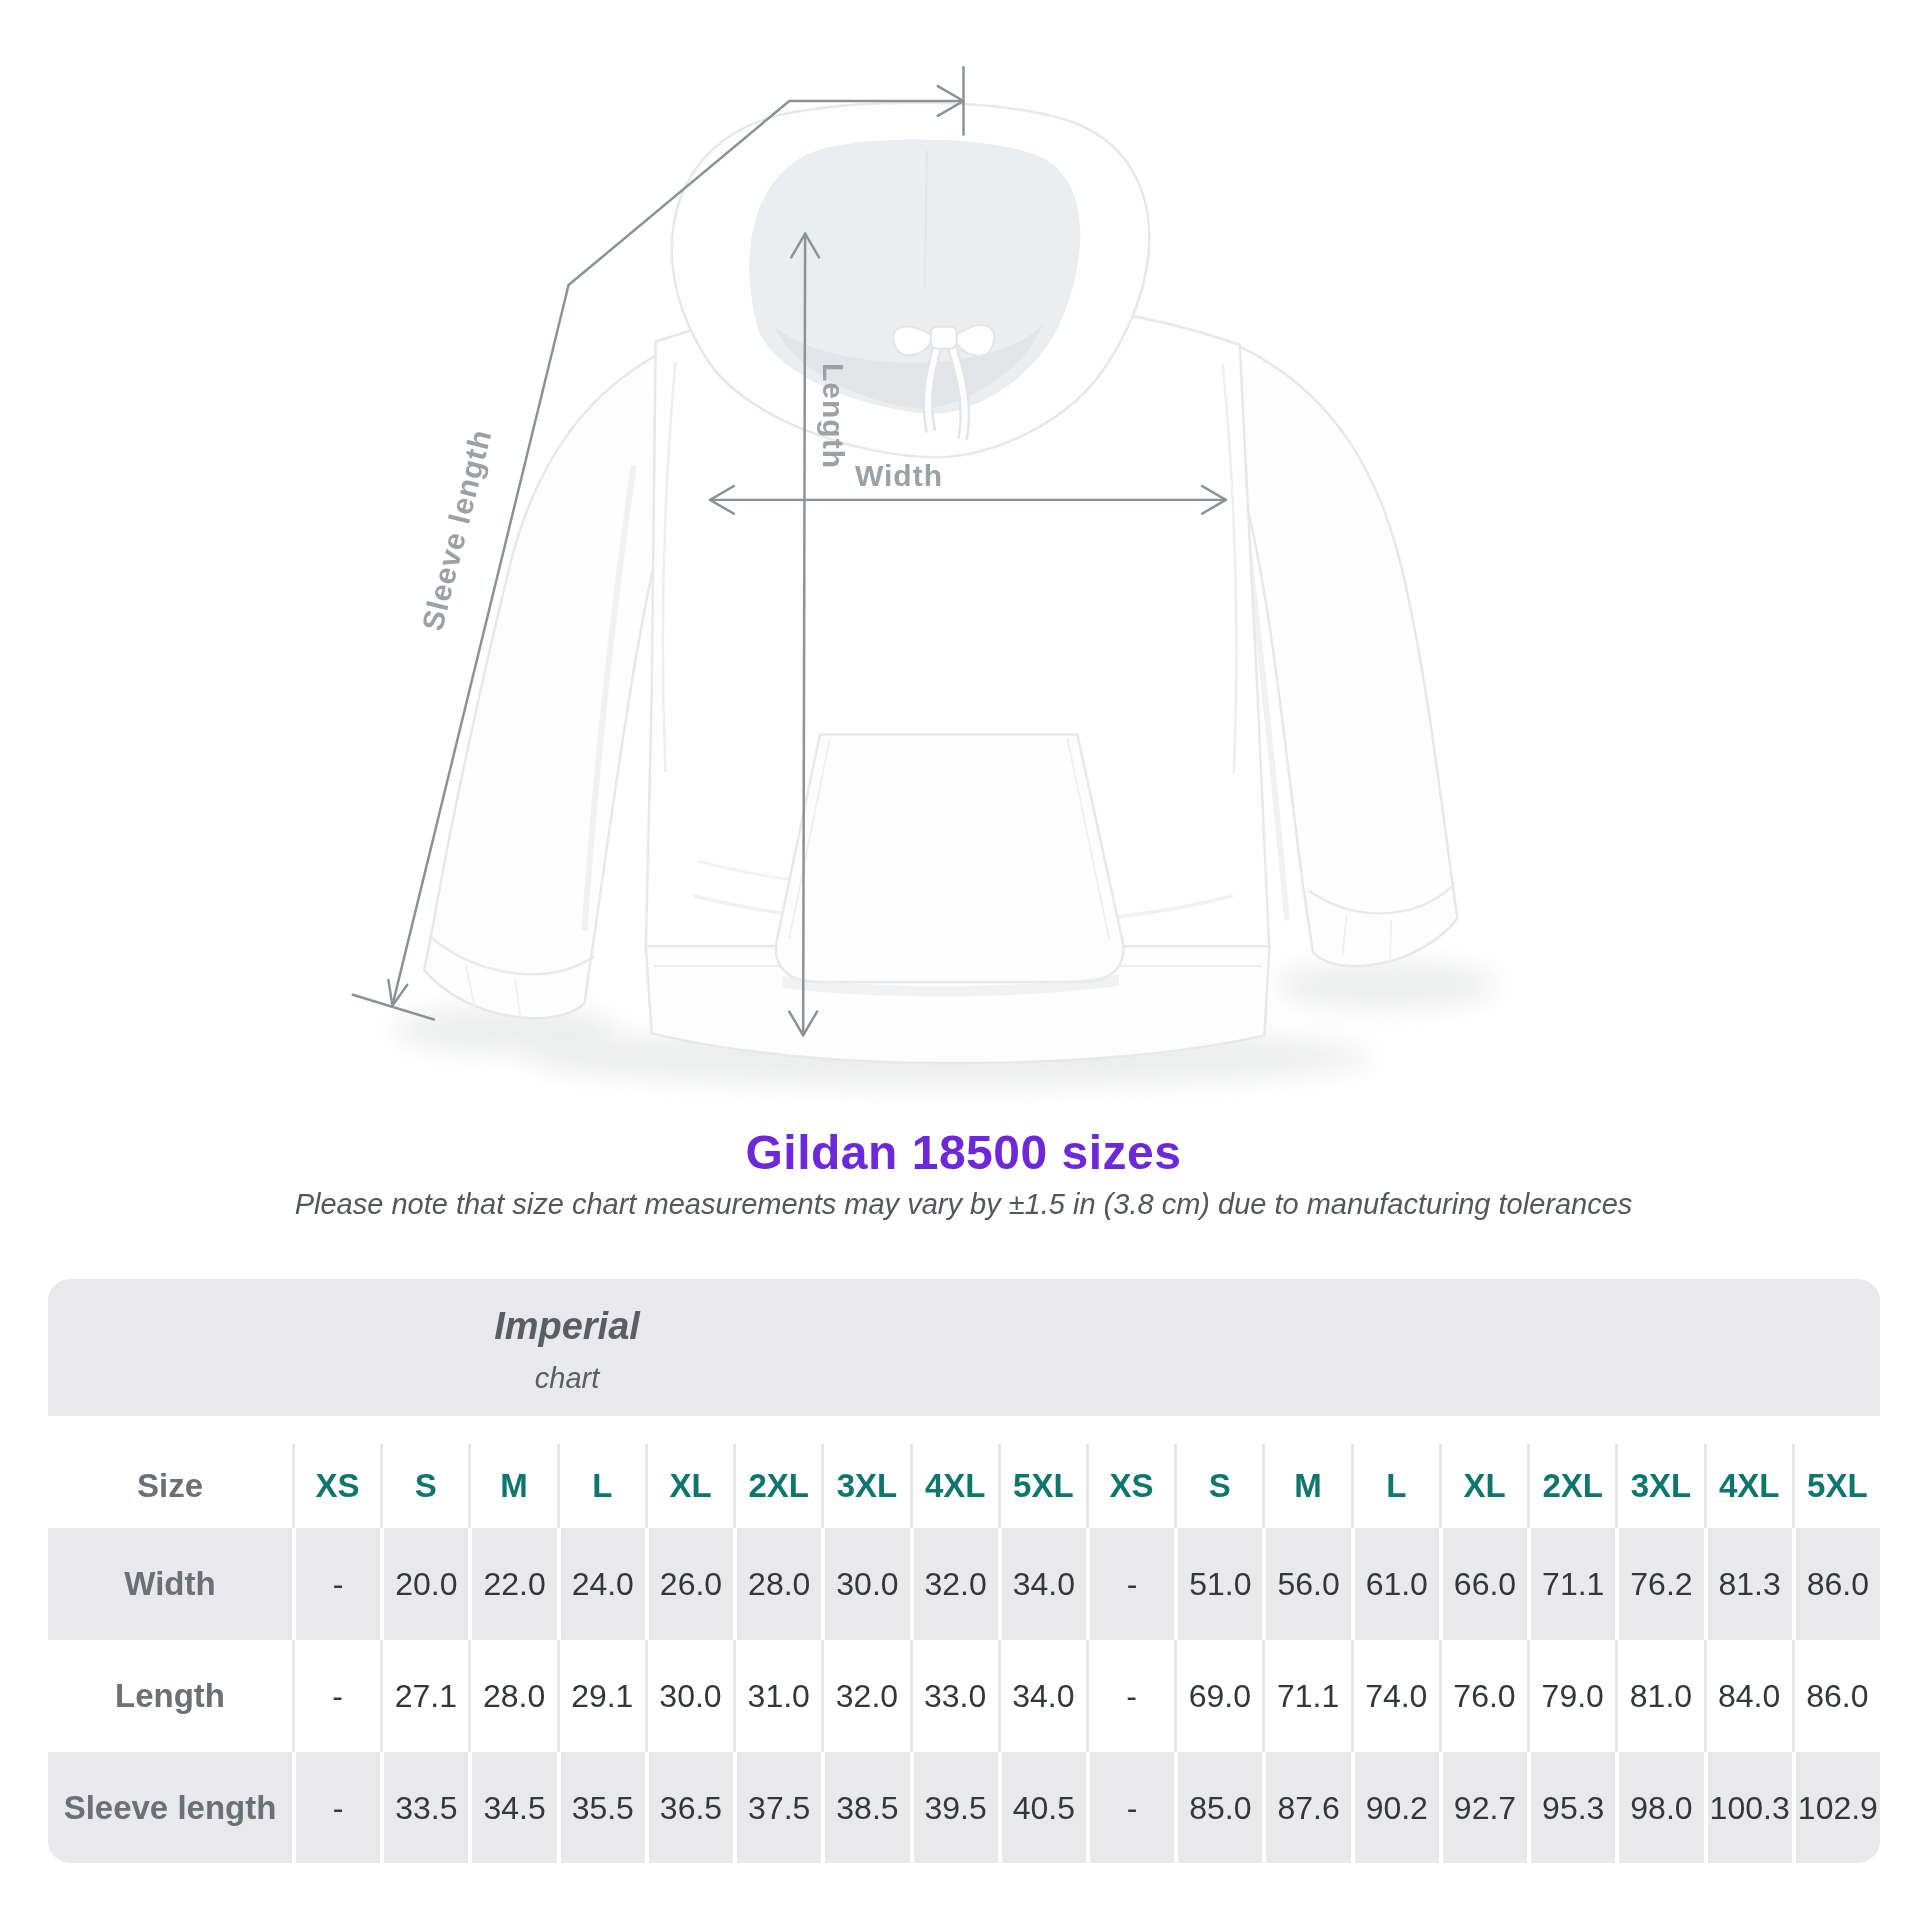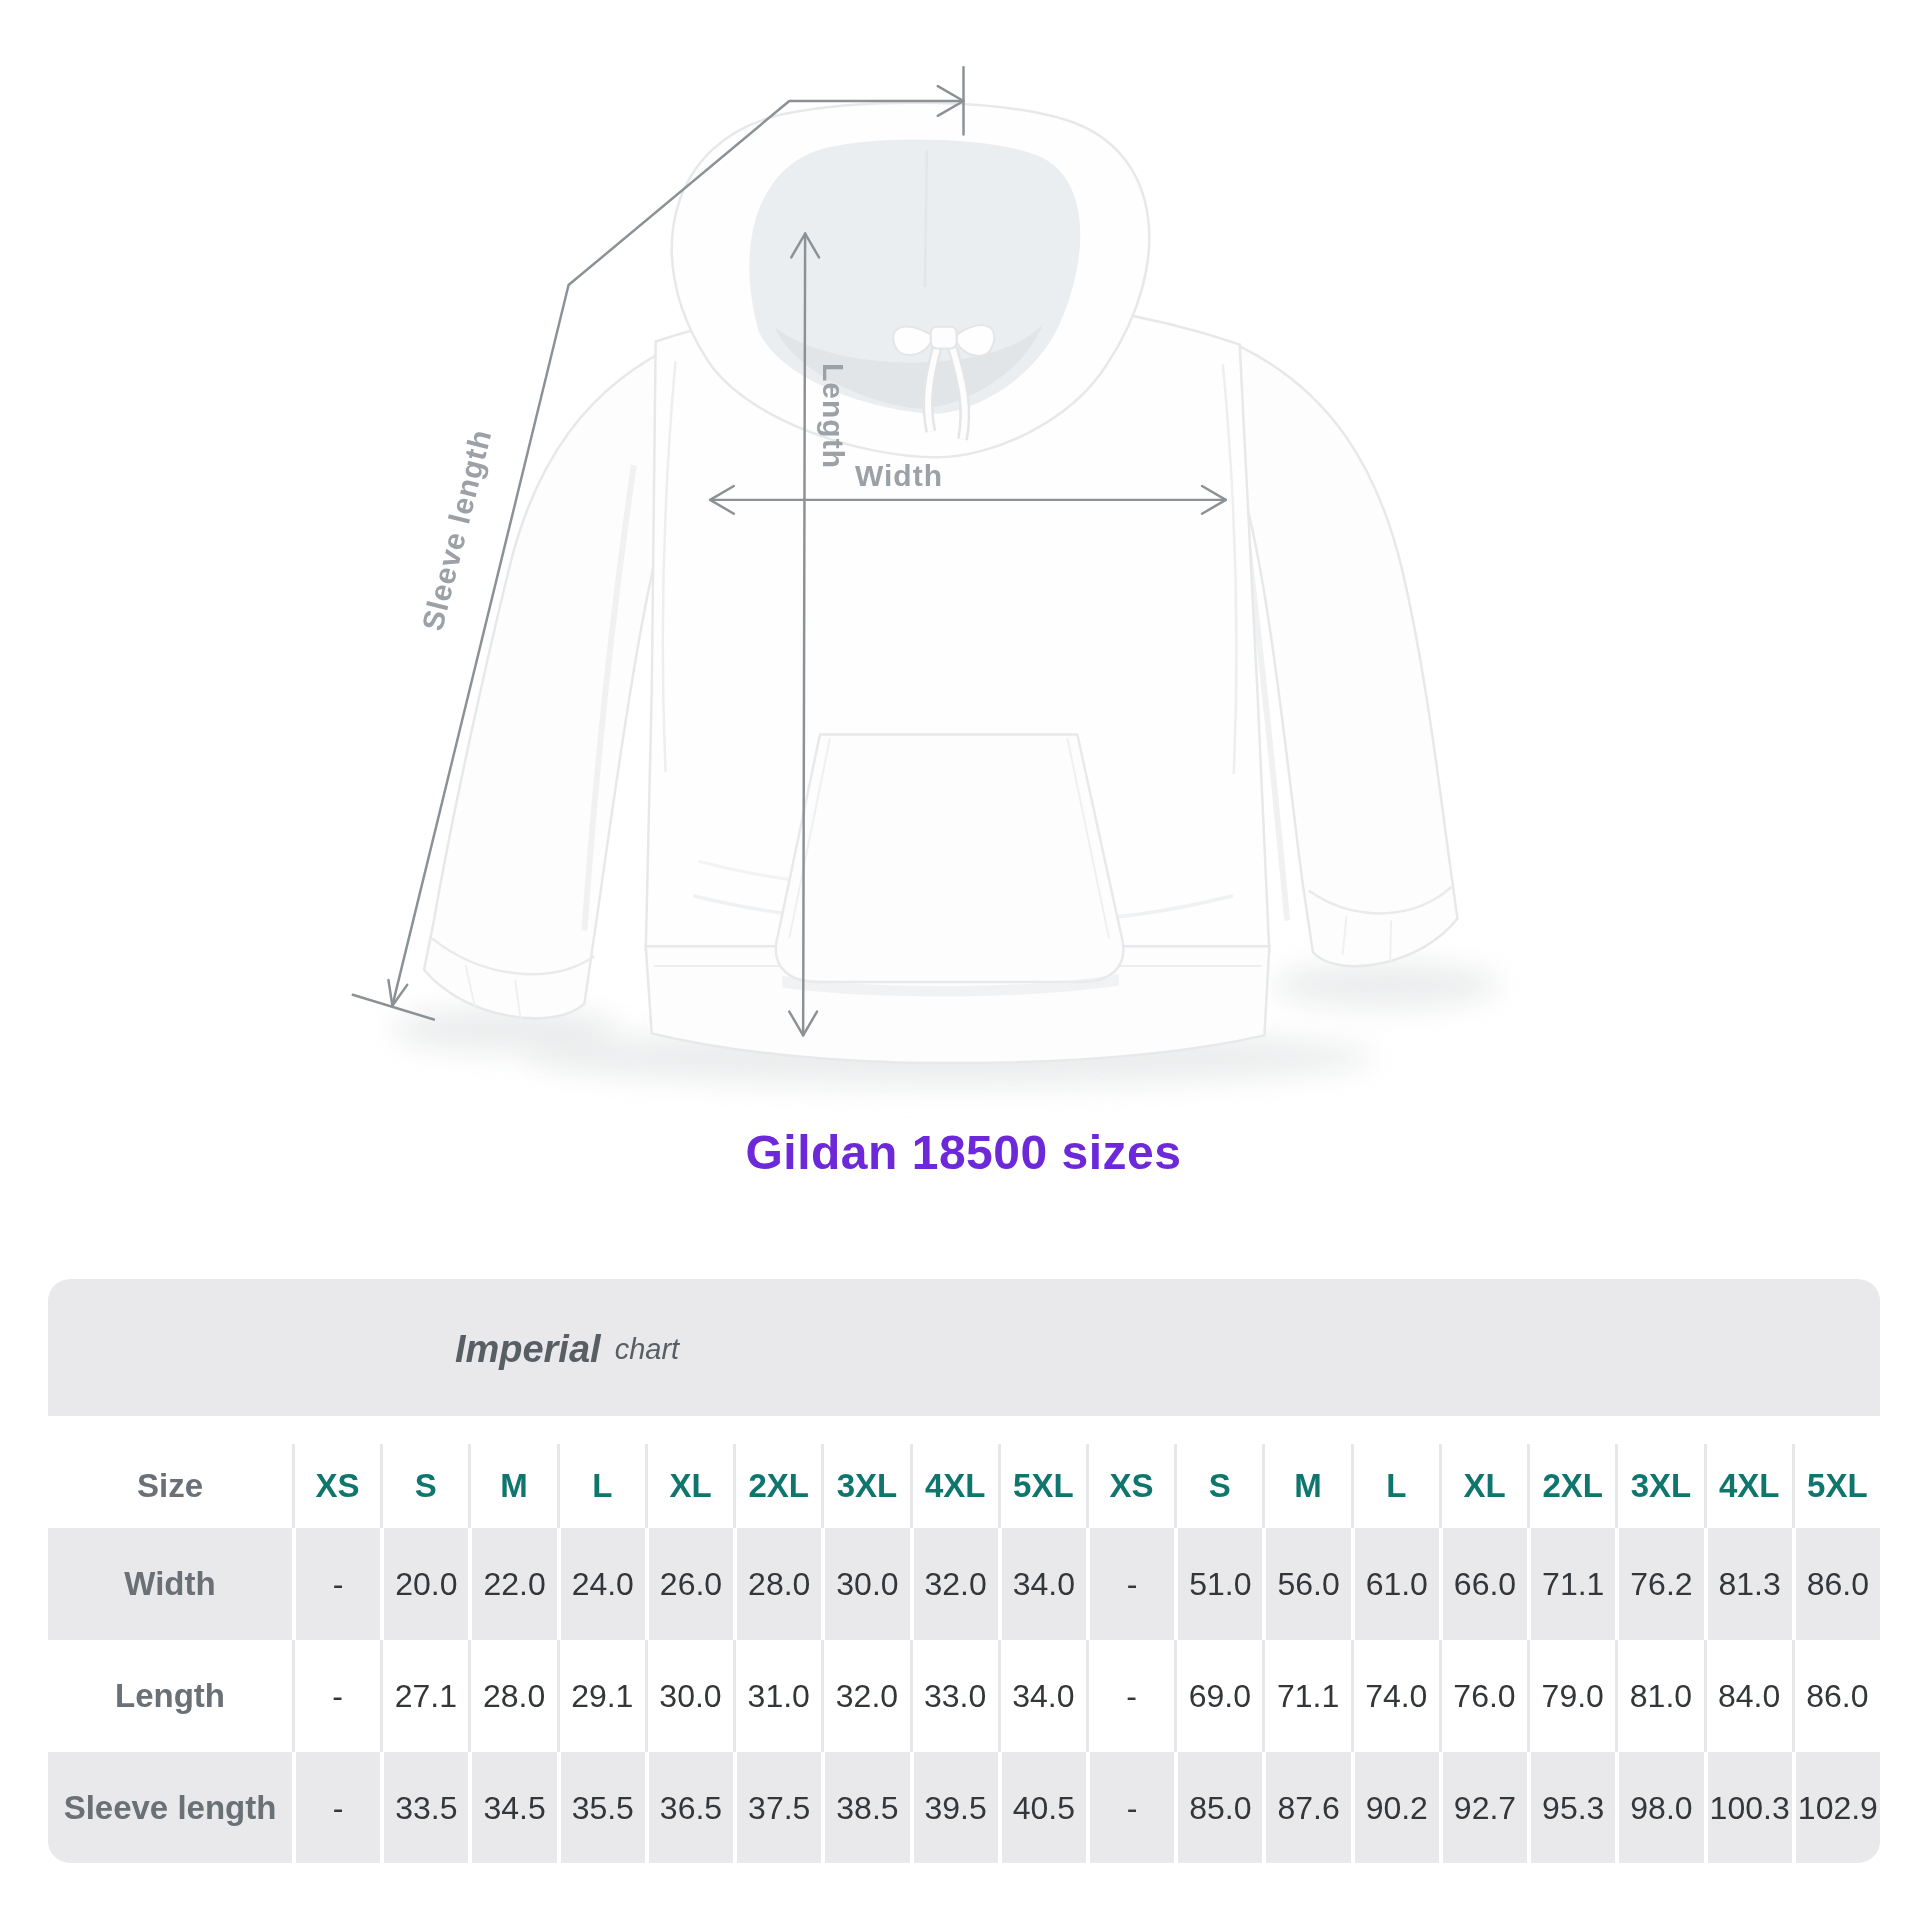--- a/index.html
+++ b/index.html
@@ -25,21 +25,21 @@
     position:absolute;left:0;top:1188px;width:100%;text-align:center;
     font-size:29px;font-style:italic;color:#53575a;
   }
   
   .sizetable{
     position:absolute;left:48px;top:1279px;width:1832px;height:584px;
     border-radius:22px;overflow:hidden;background:#ffffff;
   }
   .cols{display:grid;grid-template-columns:244px repeat(18,1fr);}
   .band{height:137px;background:#e9e9eb;}
-  .bandcell{display:flex;flex-direction:row;align-items:center;justify-content:center;gap:14px;padding-top:4px;}
+  .bandcell{display:flex;flex-direction:column;align-items:center;justify-content:center;gap:14px;padding-top:4px;}
   .band-imp{grid-column:1/11;}
   .band-met{grid-column:11/20;}
   .gname{font-size:38px;font-weight:bold;font-style:italic;color:#585f64;}
   .gunit{font-size:29px;font-style:italic;color:#585f64;}
   .trow{height:112px;}
   .cell{display:flex;align-items:center;justify-content:center;font-size:32px;color:#33373a;}
   .row-head{background:#ffffff;}
   .row-head .cell{border-left:3px solid #e7e7e9;margin-top:28px;}
   .row-white{background:#ffffff;}
   .row-white .cell{border-left:3px solid #e7e7e9;}
@@ -133,20 +133,21 @@
       <path d="M 741 491 L 717 505 L 741 519"></path>
       <path d="M 1214 491 L 1238 505 L 1214 519"></path>
     </g>
   </svg>
 
   <span class="measure-label lbl-length">Length</span>
   <span class="measure-label lbl-width">Width</span>
   <span class="measure-label lbl-sleeve">Sleeve length</span>
 
   <div class="title">Gildan 18500 sizes</div>
+  <div class="subtitle">Please note that size chart measurements may vary by ±1.5 in (3.8 cm) due to manufacturing tolerances</div>
 
   <div class="sizetable">
     <div class="band cols">
       <div class="bandcell band-imp">
         <div class="gname">Imperial</div>
         <div class="gunit">chart</div>
       </div>
     </div>
     <div id="table-rows">
         <div class="trow cols row-head">

